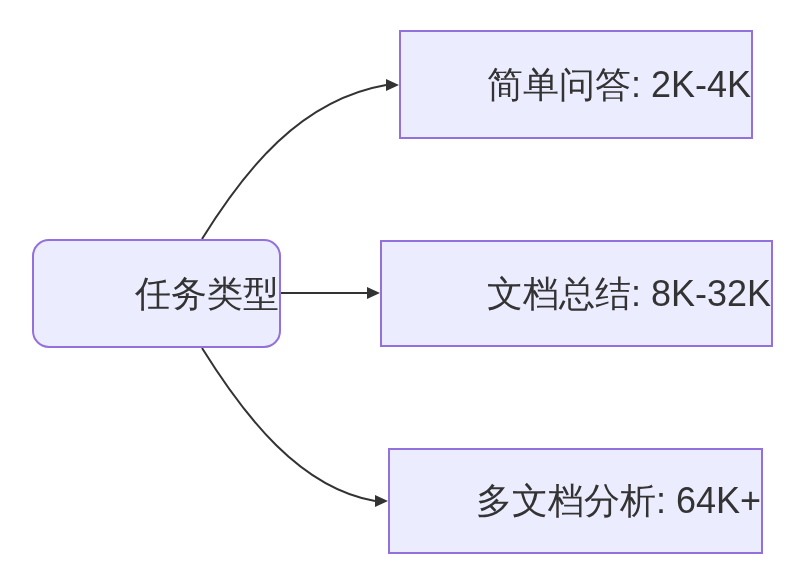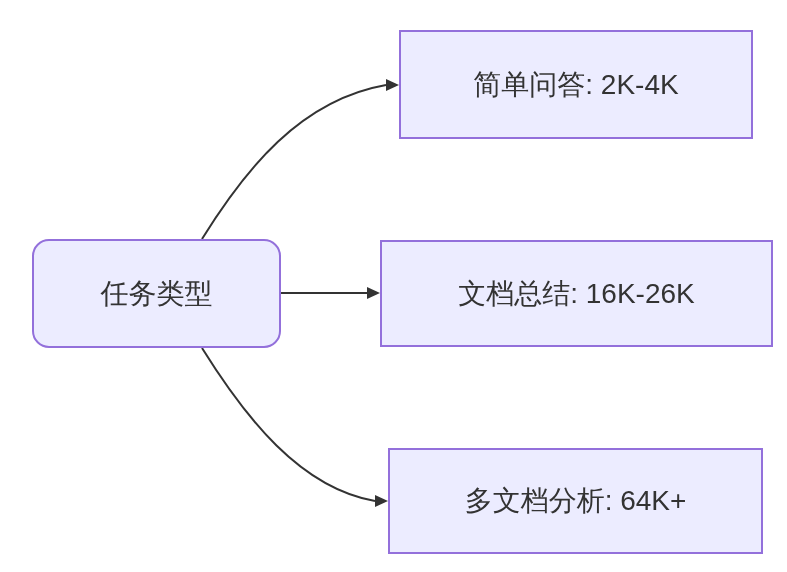--- a/index.html
+++ b/index.html
@@ -23,25 +23,25 @@
   }
   .edge {
     fill: none;
     stroke-width: 2px;
   }
   .node {
     position: absolute;
     box-sizing: border-box;
     display: flex;
     align-items: center;
-    justify-content: center;
+    justify-content: flex-end;
     background: var(--node-fill, #ECECFF);
     border: 2px solid var(--node-border, #9370DB);
     color: var(--text, #333333);
-    font-size: 28px;
+    font-size: 36px;
     line-height: 1.2;
     white-space: nowrap;
     text-align: center;
   }
 </style>
 </head>
 <body>
 
 <div class="canvas">
 
@@ -59,20 +59,20 @@
 
   <div class="node" style="left:32px; top:239px; width:249px; height:109px;border-radius:17px;">
     <span>任务类型</span>
   </div>
 
   <div class="node" style="left:399px; top:30px; width:354px; height:109px;">
     <span>简单问答: 2K-4K</span>
   </div>
 
   <div class="node" style="left:380px; top:240px; width:393px; height:107px;">
-    <span>文档总结: 16K-26K</span>
+    <span>文档总结: 8K-32K</span>
   </div>
 
   <div class="node" style="left:388px; top:448px; width:375px; height:106px;">
     <span>多文档分析: 64K+</span>
   </div>
 
 </div>
 
 </body></html>

